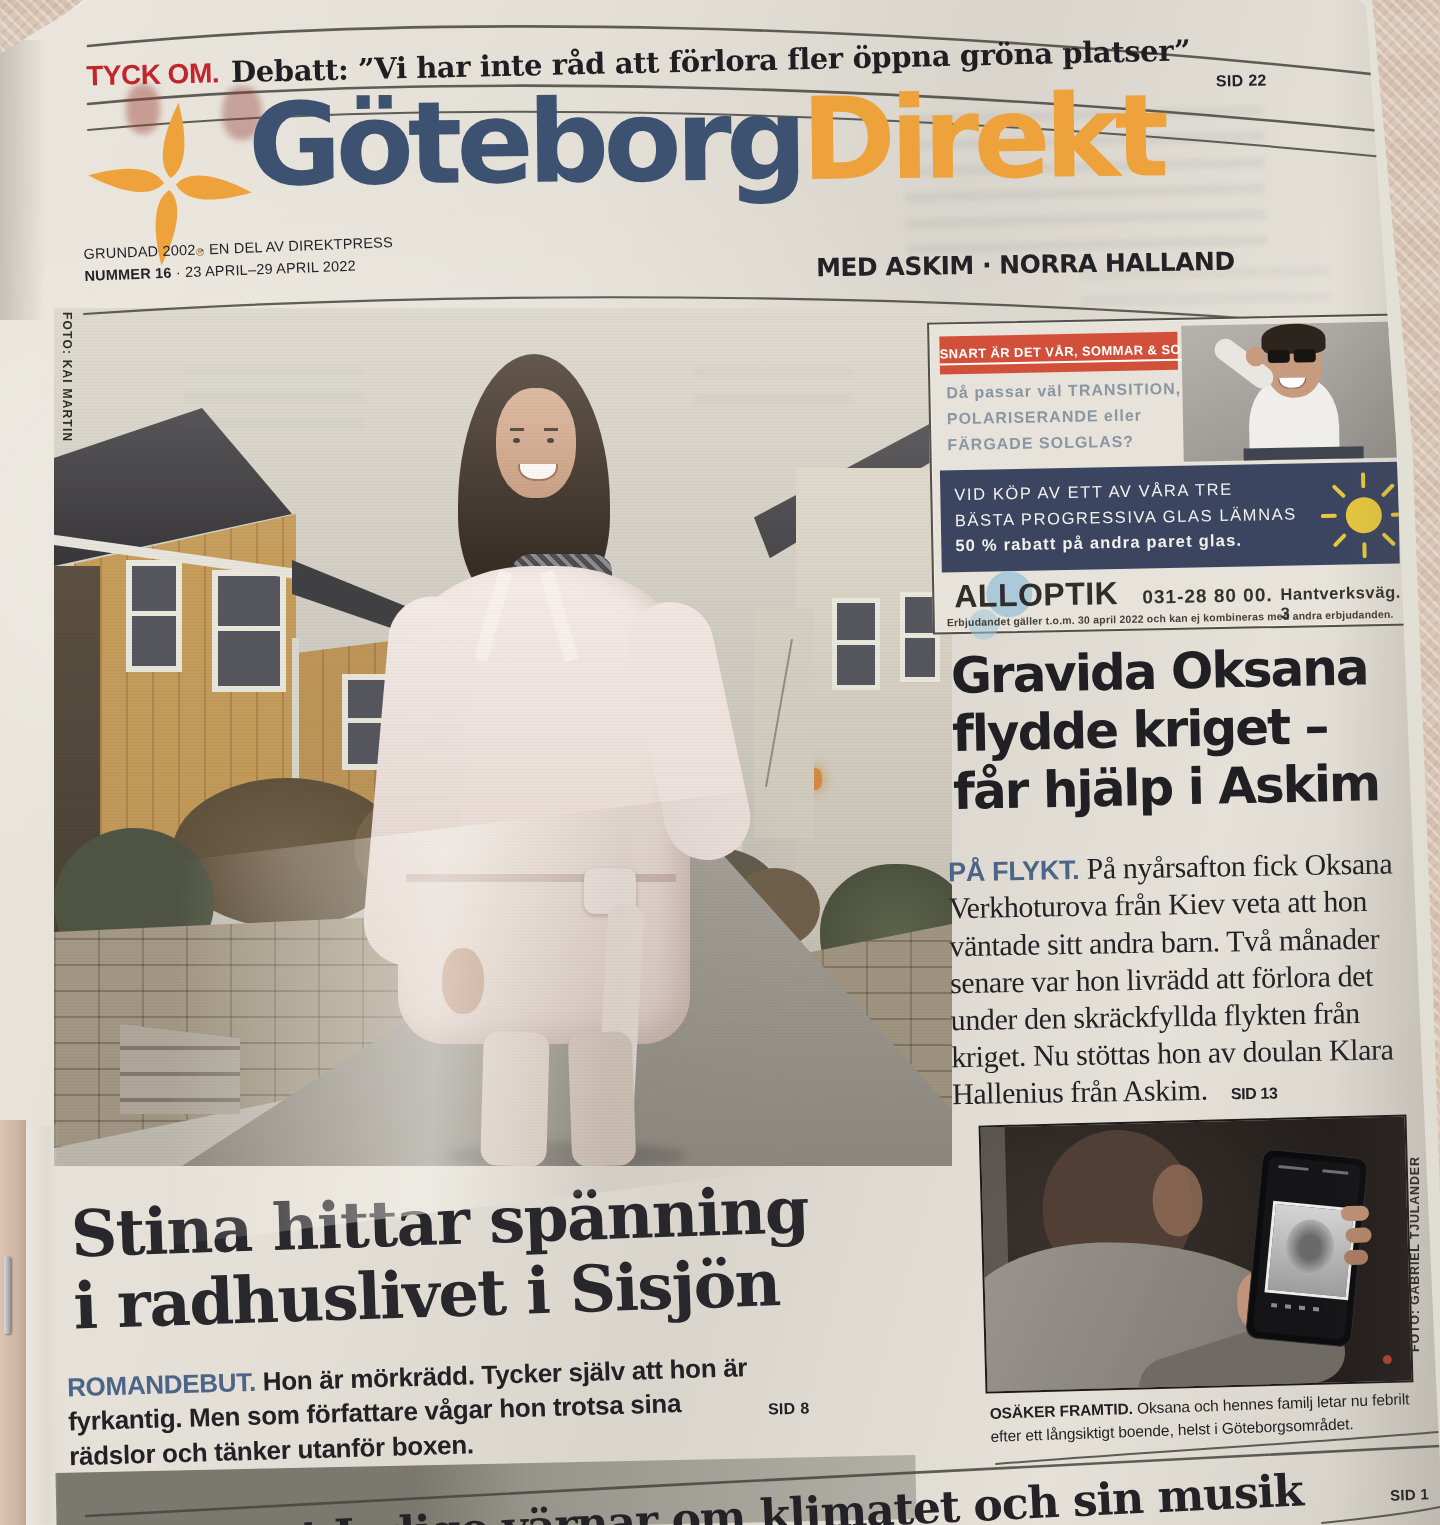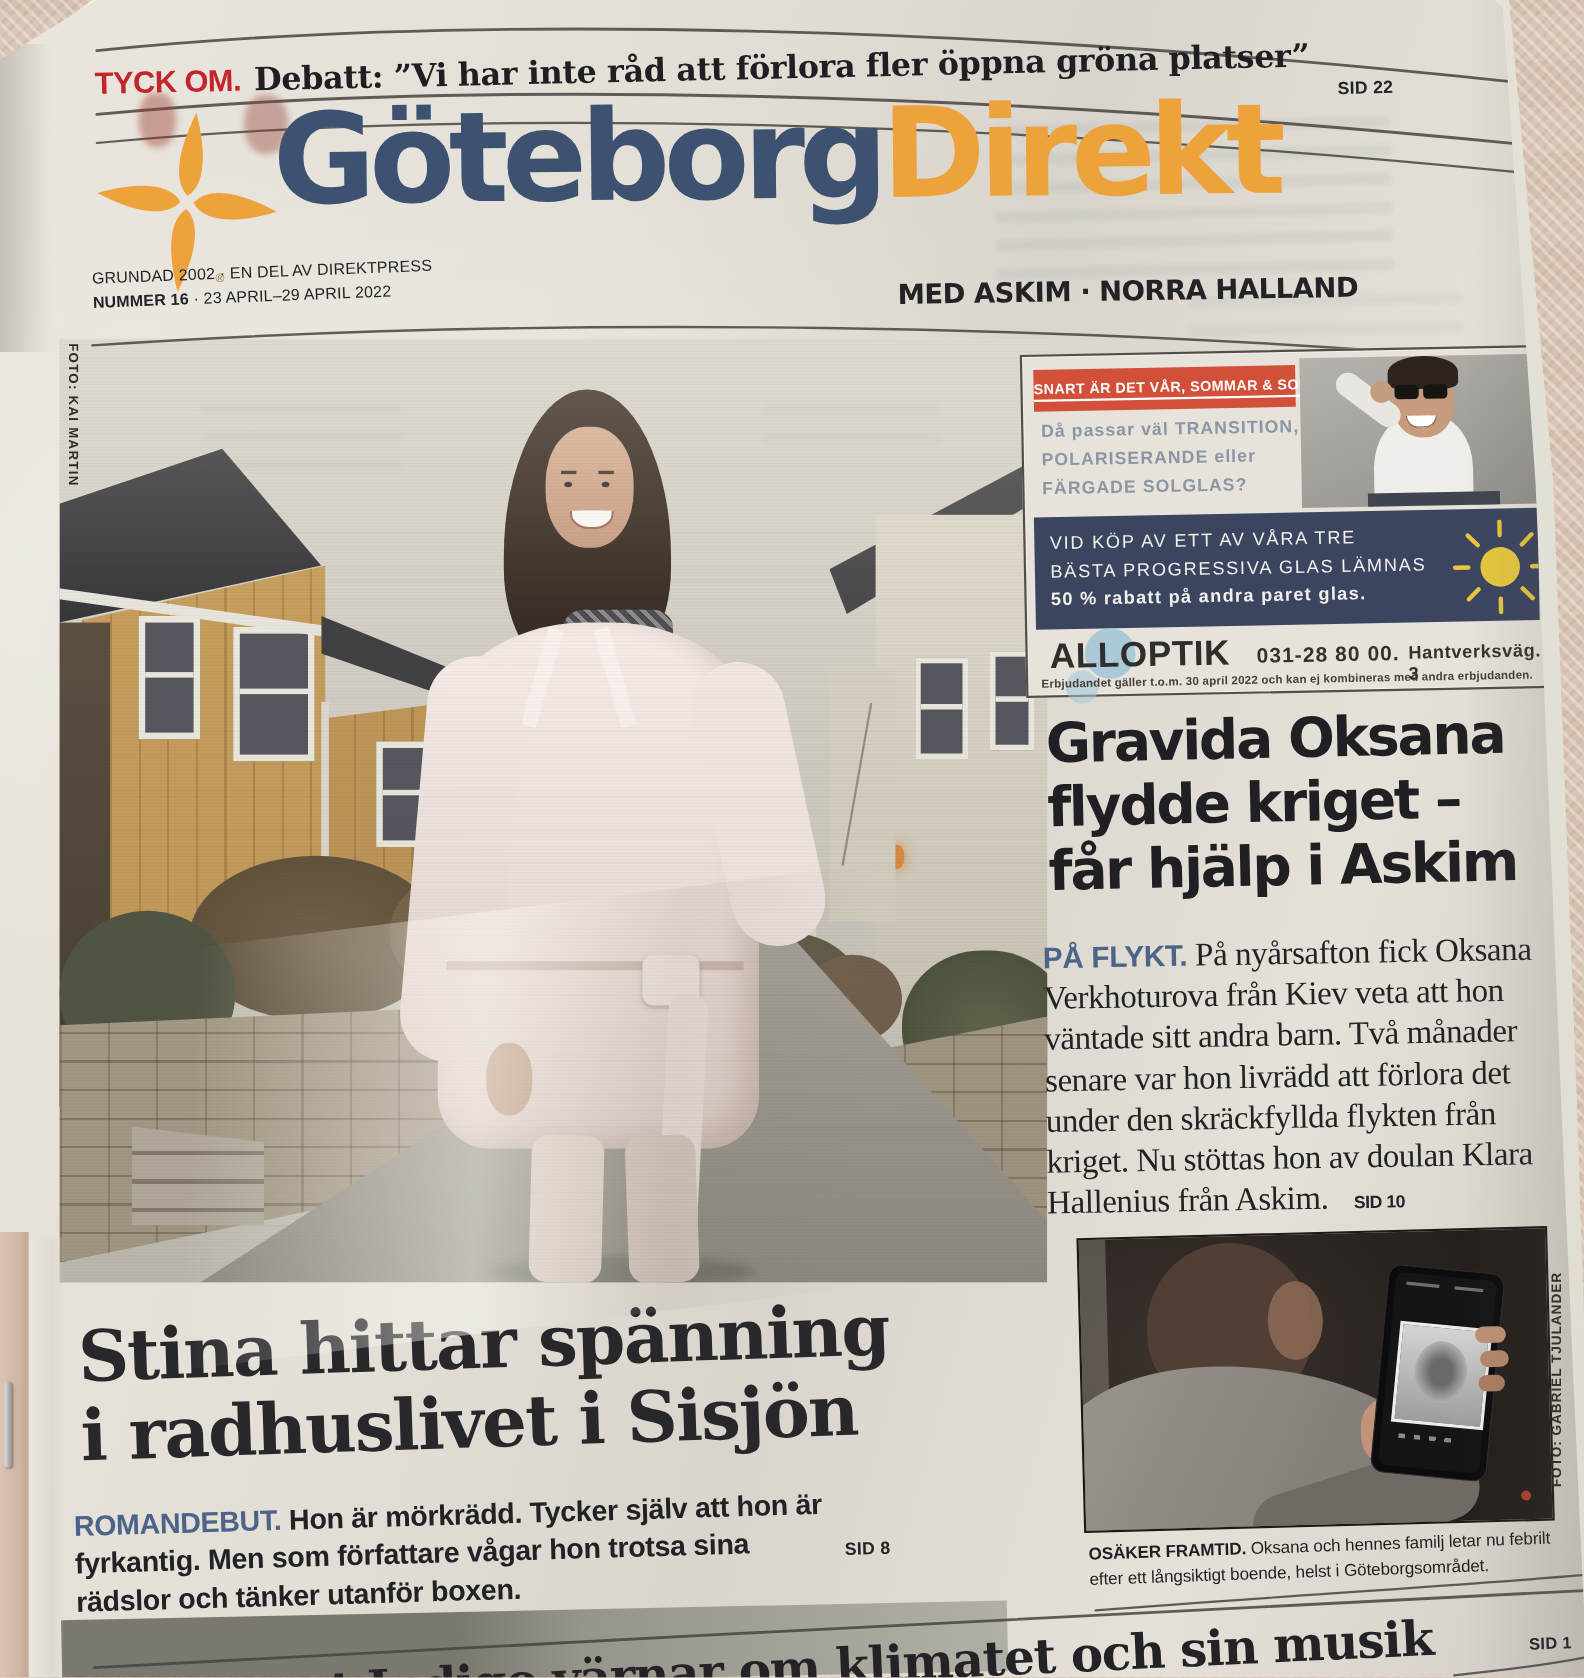--- a/index.html
+++ b/index.html
@@ -290,21 +290,21 @@
   </div>
 
   <div class="abs oksana-headline">
     <div>Gravida Oksana</div>
     <div>flydde kriget –</div>
     <div>får hjälp i Askim</div>
   </div>
   <div class="abs oksana-body">
     <span class="kicker-blue">PÅ FLYKT.</span>
     <span>På nyårsafton fick Oksana Verkhoturova från Kiev veta att hon väntade sitt andra barn. Två månader senare var hon livrädd att förlora det under den skräckfyllda flykten från kriget. Nu stöttas hon av doulan Klara Hallenius från Askim.</span>
-    <span class="sid-inline">SID 10</span>
+    <span class="sid-inline">SID 13</span>
   </div>
 
   <div class="abs us-photo">
     <div class="abs" style="left:0;top:0;width:24px;height:264px;background:rgba(205,200,190,.28);"></div>
     <div class="abs" style="left:60px;top:6px;width:150px;height:152px;border-radius:50% 50% 46% 46%;background:#513f35;"></div>
     <div class="abs" style="left:170px;top:42px;width:50px;height:72px;border-radius:50%;background:#8a6753;opacity:.9;"></div>
     <div class="abs" style="left:-20px;top:118px;width:340px;height:170px;border-radius:40% 60% 30% 30%;background:linear-gradient(115deg,#9a958e,#7b766f);"></div>
     <div class="abs" style="left:150px;top:214px;width:210px;height:70px;border-radius:30px;background:#6f6a63;transform:rotate(-16deg);"></div>
     <div class="abs" style="left:252px;top:150px;width:62px;height:62px;border-radius:42%;background:#c2937a;"></div>
     <div class="abs" style="left:288px;top:104px;width:22px;height:76px;border-radius:10px;background:#c2937a;transform:rotate(12deg);"></div>

